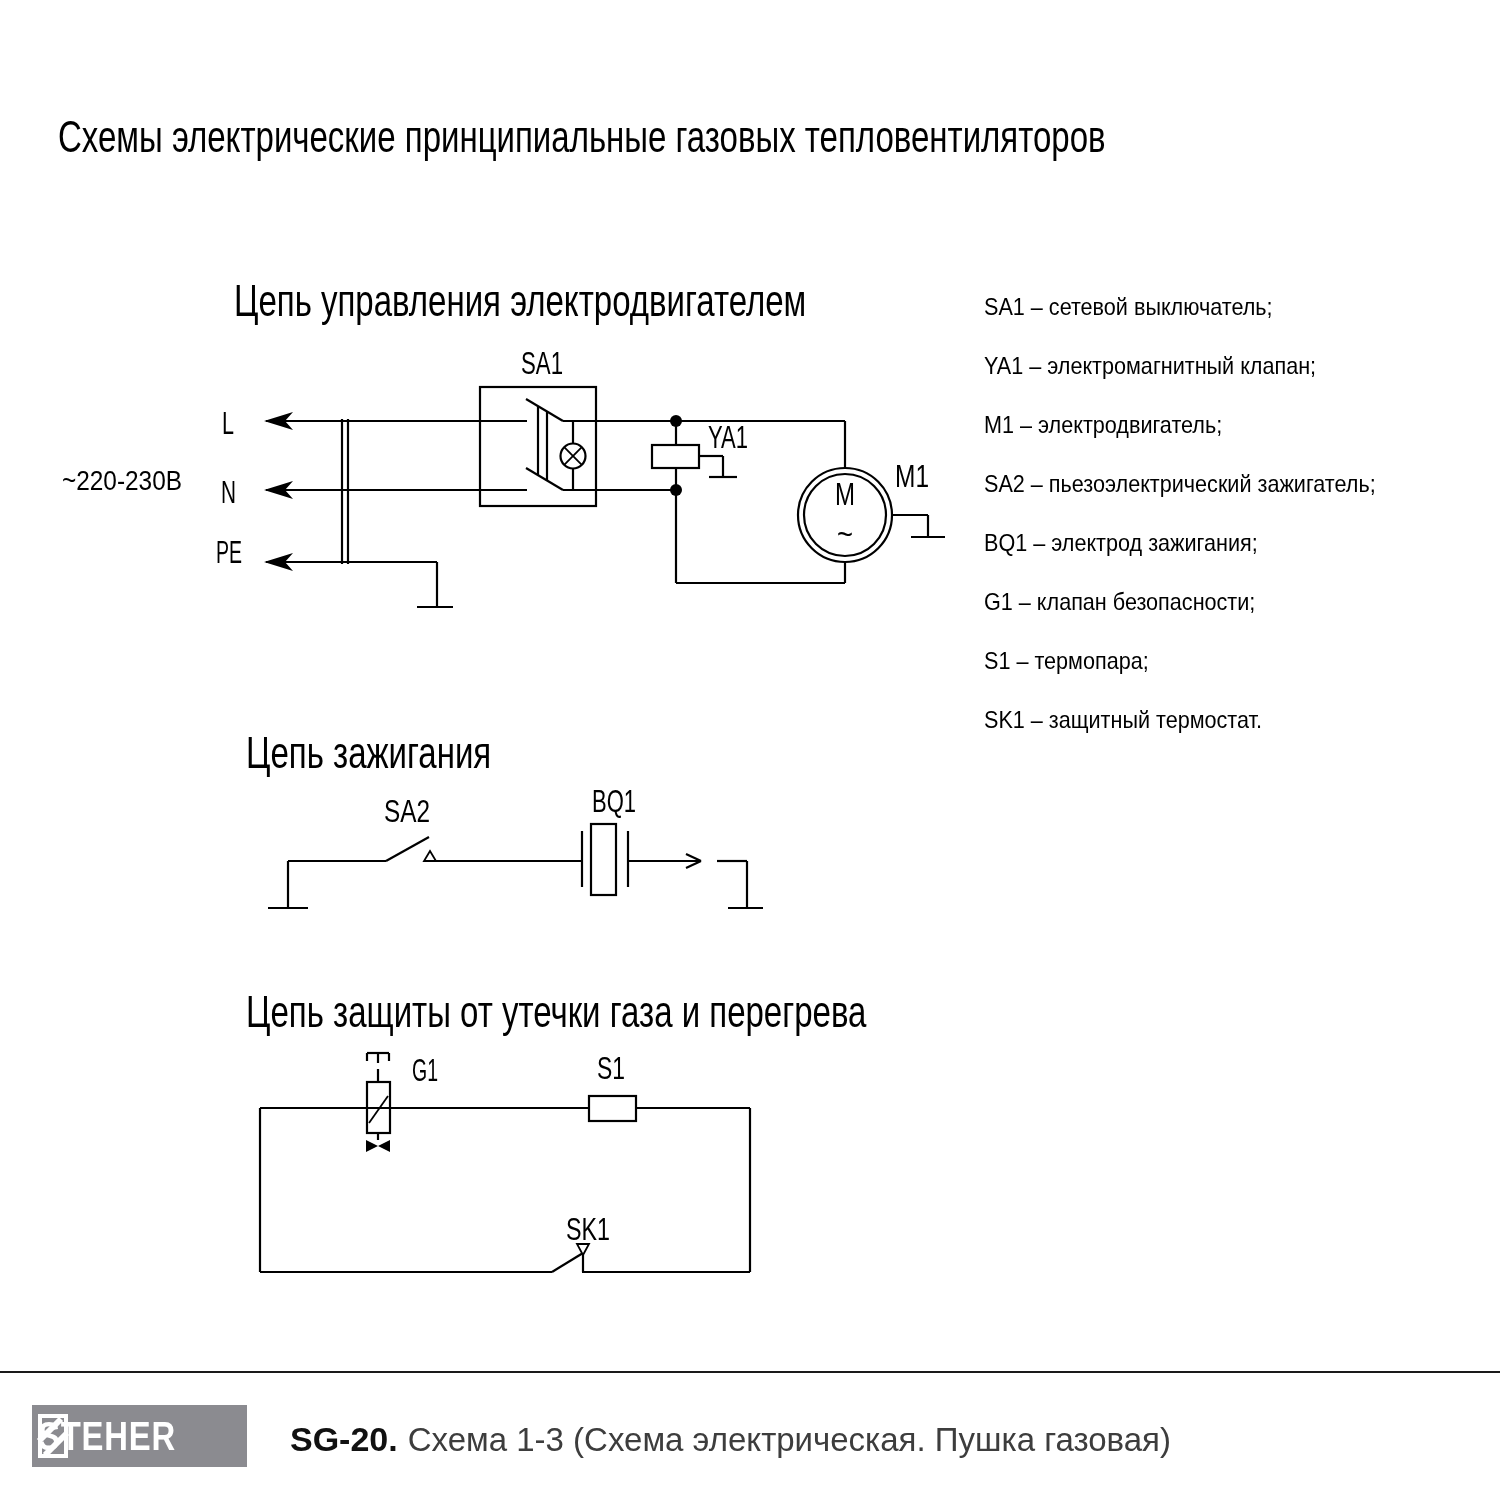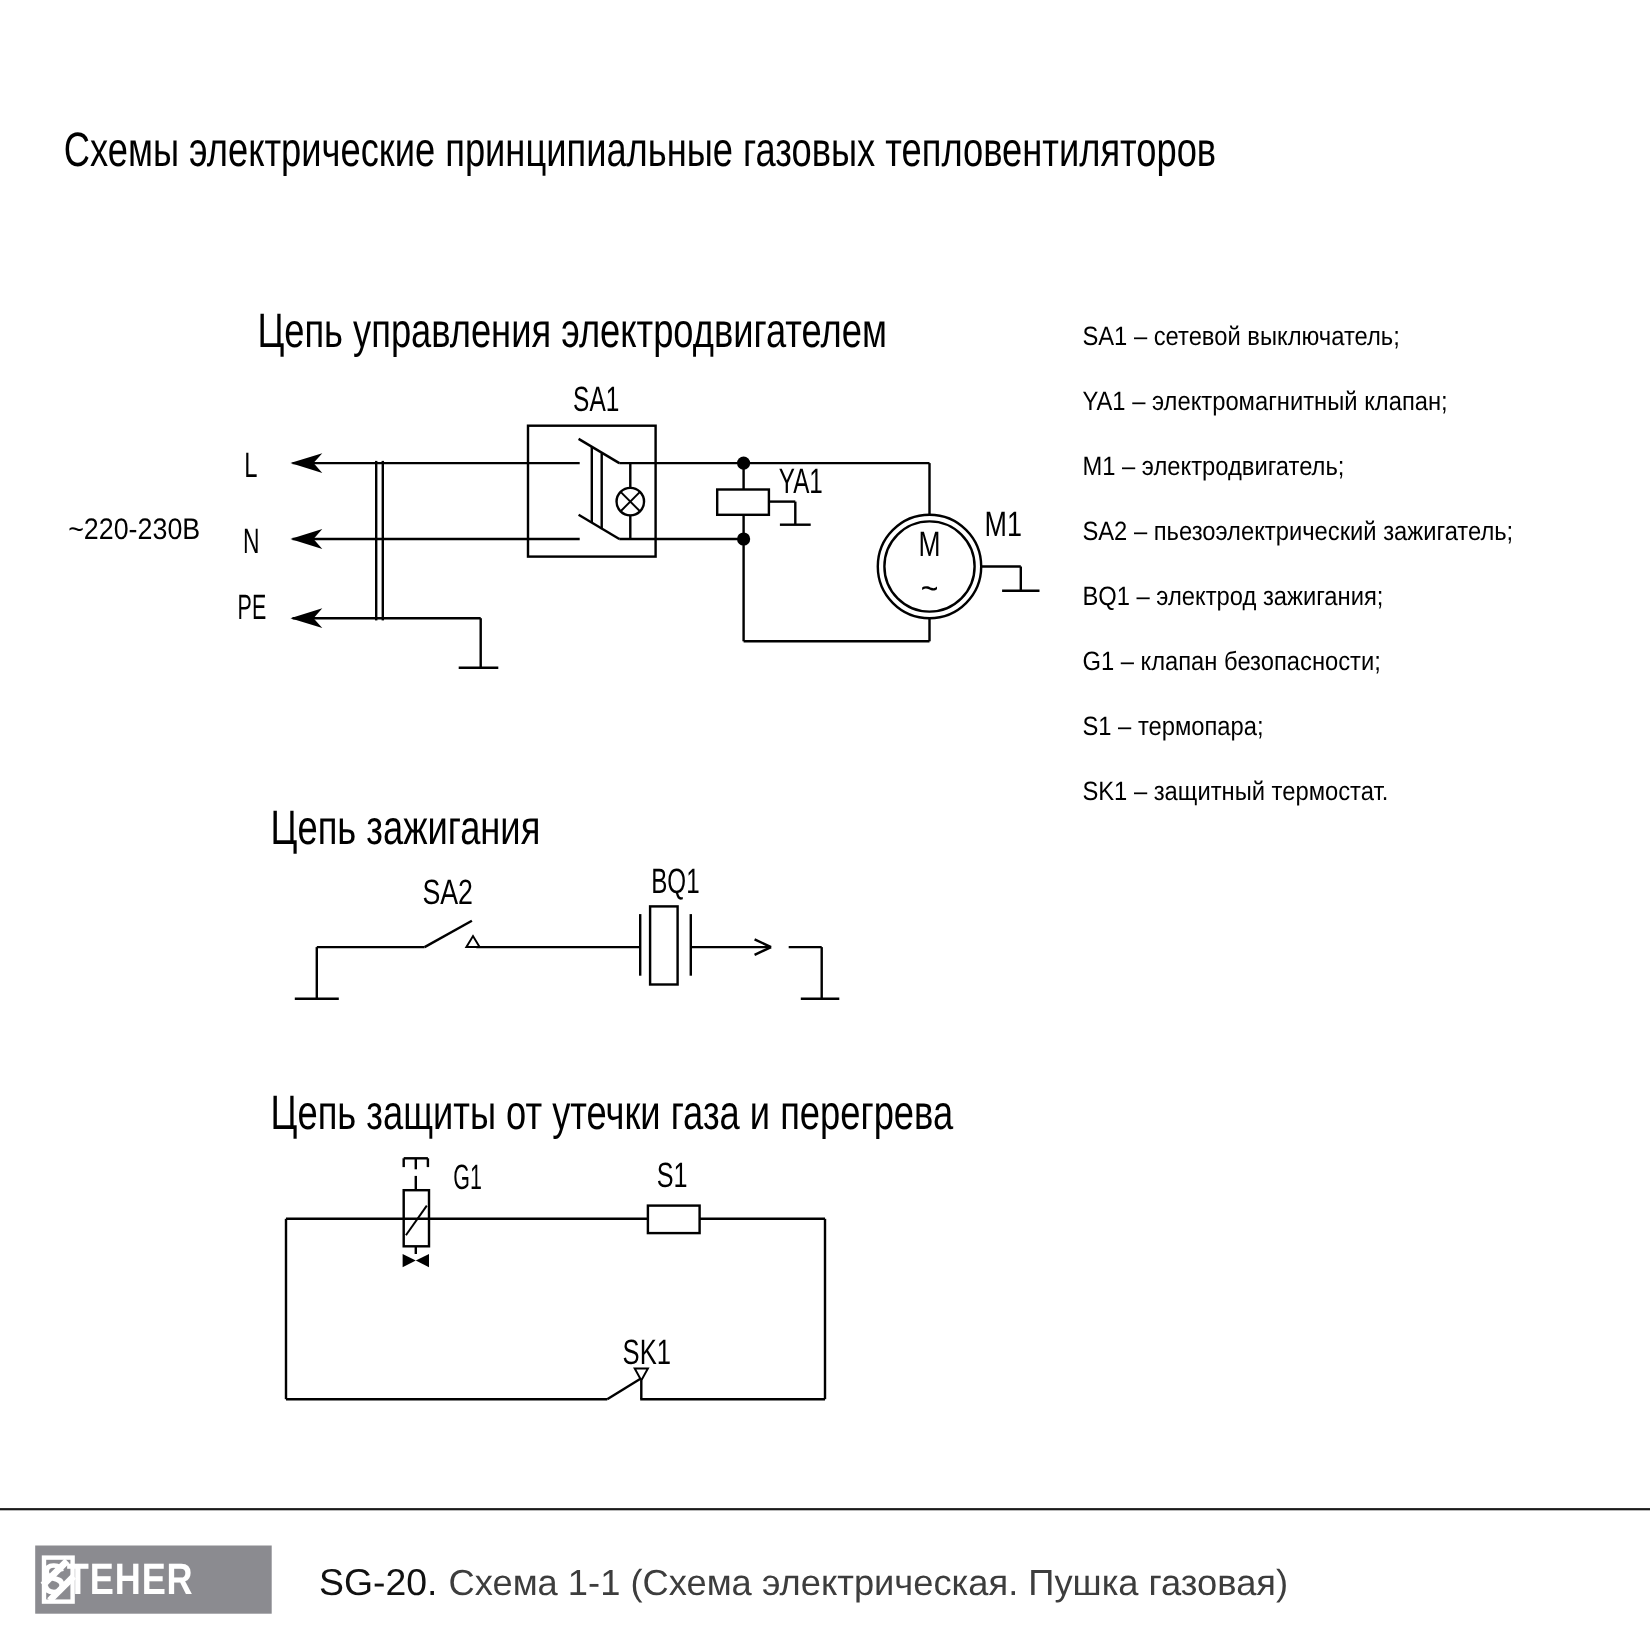--- a/index.html
+++ b/index.html
@@ -13,21 +13,21 @@
   svg{position:absolute;overflow:visible;}
   svg .w{stroke:#000;stroke-width:2.2;fill:none;stroke-linecap:butt;}
   svg .wthin{stroke:#000;stroke-width:1.8;fill:none;}
   svg .lbl{font-family:"Liberation Sans",sans-serif;font-size:32px;fill:#000;}
   svg .small{font-size:27px;}
   .footer-line{background:#1a1a1a;}
   .logo-box{background:#8b8b90;display:flex;align-items:center;gap:9px;padding-left:6px;box-sizing:border-box;}
   .brand{color:#ffffff;font-weight:700;font-size:40px;letter-spacing:1px;
          transform:scaleX(0.82);transform-origin:0 50%;white-space:nowrap;}
   .footer-text{display:flex;align-items:baseline;gap:10px;white-space:nowrap;}
-  .model{font-size:34px;font-weight:400;color:#111111;}
+  .model{font-size:34px;font-weight:700;color:#111111;}
   .desc{font-size:33px;font-weight:400;color:#3d3d3d;}
 </style>
 </head>
 <body>
 
 <div id="canvas">
 
   <div class="abs drawtitle" style="left:58px;top:112px;">Схемы электрические принципиальные газовых тепловентиляторов</div>
 
   <div class="abs drawtitle" style="left:234px;top:276px;">Цепь управления электродвигателем</div>
@@ -196,16 +196,16 @@
     <svg width="30" height="44" viewBox="0 0 30 44">
       <rect x="2" y="2" width="26" height="40" fill="none" stroke="#ffffff" stroke-width="4"></rect>
       <line x1="1" y1="27" x2="23" y2="5" stroke="#ffffff" stroke-width="6"></line>
       <line x1="7" y1="41" x2="29" y2="19" stroke="#ffffff" stroke-width="6"></line>
     </svg>
     <div class="brand">STEHER</div>
   </div>
 
   <div class="abs footer-text" style="left:290px;top:1420px;">
     <span class="model">SG-20.</span>
-    <span class="desc">Схема 1-1 (Схема электрическая. Пушка газовая)</span>
+    <span class="desc">Схема 1-3 (Схема электрическая. Пушка газовая)</span>
   </div>
 
 </div>
 
 </body></html>

